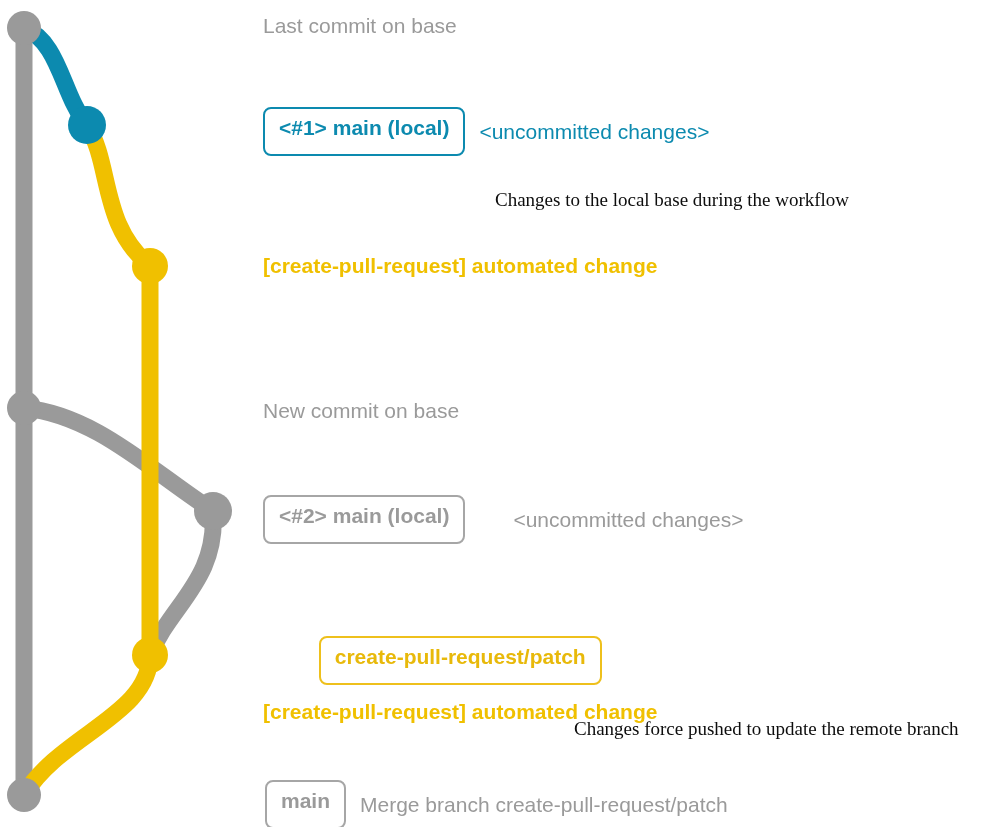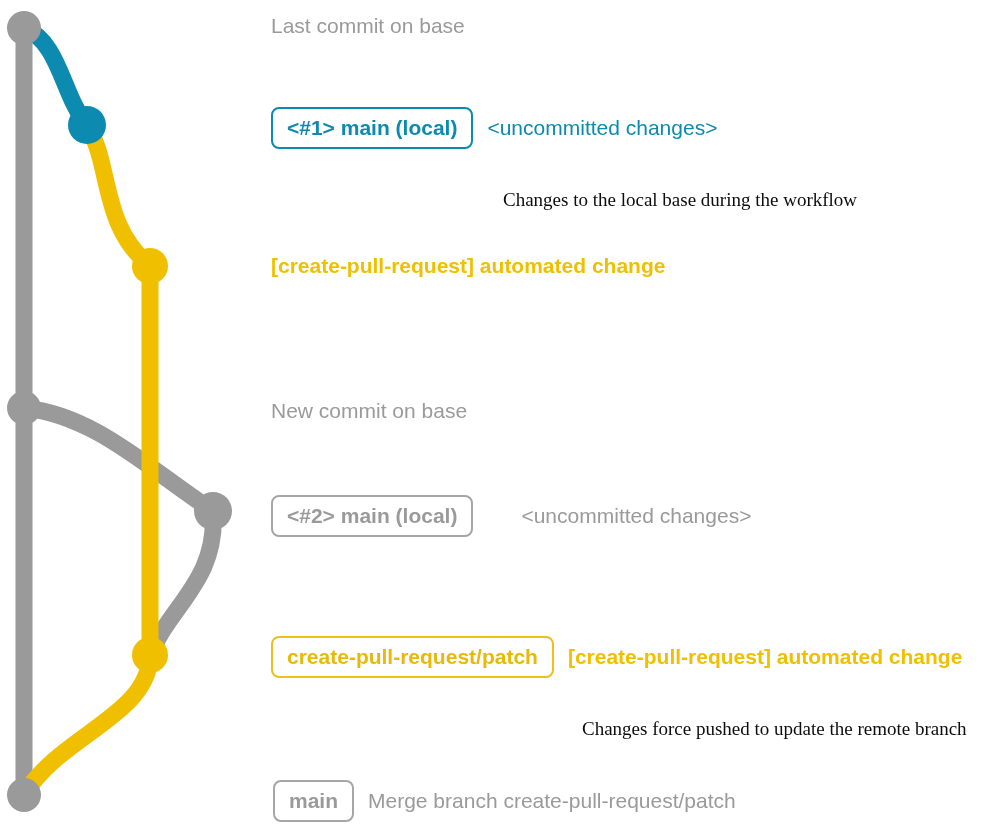--- a/index.html
+++ b/index.html
@@ -19,21 +19,21 @@
   #graph-svg {
     position: absolute;
     left: 0;
     top: 0;
     width: 981px;
     height: 827px;
   }
 
   .layer {
     position: absolute;
-    left: 16px;
+    left: 8px;
     top: 0;
     width: 911px;
     height: 827px;
   }
 
   .row {
     position: absolute;
     display: flex;
     align-items: baseline;
   }
@@ -50,21 +50,21 @@
   .subject.blue   { color: #0c8aaf; }
 
   
   .badge {
     display: inline-block;
     box-sizing: border-box;
     font-family: "Liberation Sans", sans-serif;
     font-size: 21px;
     line-height: 21px;
     font-weight: 700;
-    padding: 8px 14px 9px 14px;
+    padding: 8px 14px 16px 14px;
     border-radius: 8px;
     border: 2px solid currentColor;
     background: #ffffff;
     white-space: nowrap;
   }
   .badge.blue   { color: #0c8aaf; border-color: #0c8aaf; }
   .badge.gray   { color: #9a9a9a; border-color: #a6a6a6; }
   .badge.yellow { color: #e8b90a; border-color: #eec01c; }
 
   
@@ -135,21 +135,21 @@
 
   <div class="row" style="left:255px; top:398px;justify-content:flex-end;">
     <span class="subject gray">New commit on base</span>
   </div>
 
   <div class="badge-row" style="left:255px; top:495px;gap:48px;">
     <span class="badge gray">&lt;#2&gt; main (local)</span>
     <span class="subject gray">&lt;uncommitted changes&gt;</span>
   </div>
 
-  <div class="badge-row" style="left:255px; top:636px;">
+  <div class="badge-row" style="left:255px; top:636px;flex-direction:column;">
     <span class="badge yellow">create-pull-request/patch</span>
     <span class="subject yellow">[create-pull-request] automated change</span>
   </div>
   <div class="desc" style="left:566px; top:674px;">Changes force pushed to update the remote branch</div>
 
   <div class="badge-row" style="left:257px; top:780px;">
     <span class="badge gray">main</span>
     <span class="subject gray">Merge branch create-pull-request/patch</span>
   </div>
 

